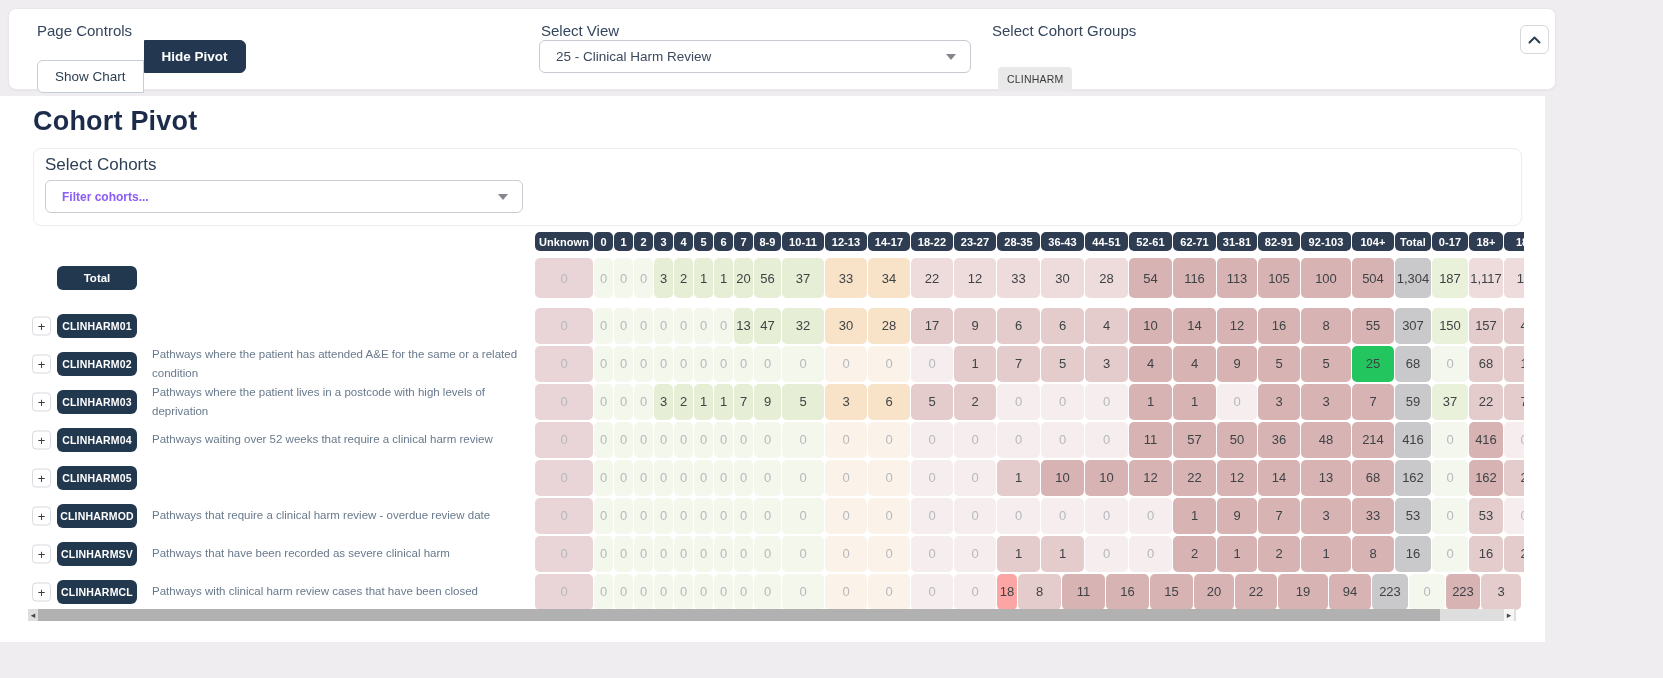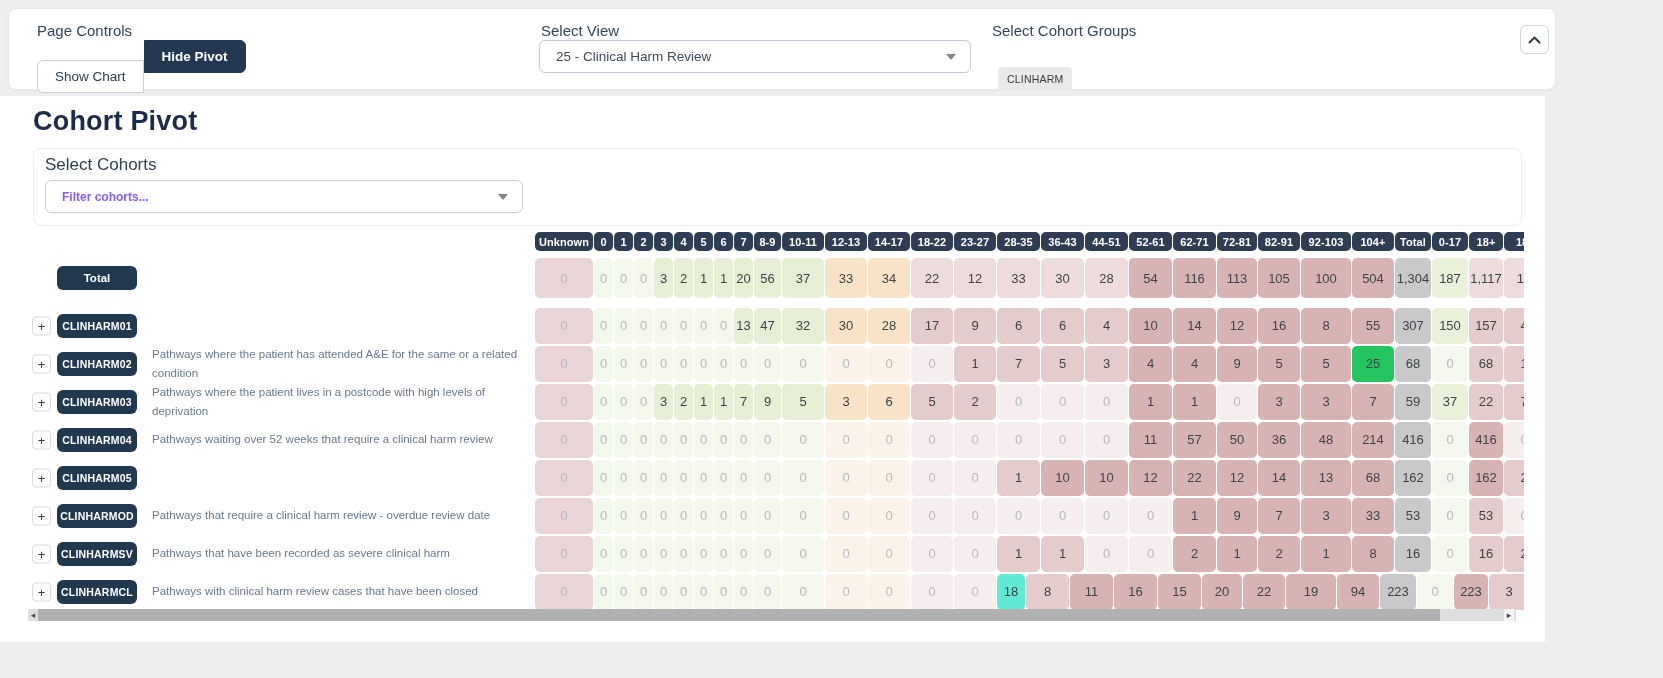--- a/index.html
+++ b/index.html
@@ -165,21 +165,21 @@
           <div class="hcell" style="width: 42px;">10-11</div>
           <div class="hcell" style="width: 42px;">12-13</div>
           <div class="hcell" style="width: 42px;">14-17</div>
           <div class="hcell" style="width: 42px;">18-22</div>
           <div class="hcell" style="width: 42px;">23-27</div>
           <div class="hcell" style="width: 43px;">28-35</div>
           <div class="hcell" style="width: 43px;">36-43</div>
           <div class="hcell" style="width: 43px;">44-51</div>
           <div class="hcell" style="width: 43px;">52-61</div>
           <div class="hcell" style="width: 43px;">62-71</div>
-          <div class="hcell" style="width: 40px;">72-81</div>
+          <div class="hcell" style="width: 40px;">31-81</div>
           <div class="hcell" style="width: 42px;">82-91</div>
           <div class="hcell" style="width: 50px;">92-103</div>
           <div class="hcell" style="width: 42px;">104+</div>
           <div class="hcell" style="width: 36px;">Total</div>
           <div class="hcell" style="width: 36px;">0-17</div>
           <div class="hcell" style="width: 34px;">18+</div>
           <div class="hcell" style="width: 40px;">18-</div>
         </div>
       </div>
       <div class="prow row-total">
@@ -489,21 +489,21 @@
           <div class="dcell" style="width: 19px; background: rgb(243, 247, 236); color: rgb(182, 185, 189);">0</div>
           <div class="dcell" style="width: 19px; background: rgb(243, 247, 236); color: rgb(182, 185, 189);">0</div>
           <div class="dcell" style="width: 19px; background: rgb(243, 247, 236); color: rgb(182, 185, 189);">0</div>
           <div class="dcell" style="width: 19px; background: rgb(243, 247, 236); color: rgb(182, 185, 189);">0</div>
           <div class="dcell" style="width: 27px; background: rgb(243, 247, 236); color: rgb(182, 185, 189);">0</div>
           <div class="dcell" style="width: 42px; background: rgb(243, 247, 236); color: rgb(182, 185, 189);">0</div>
           <div class="dcell" style="width: 42px; background: rgb(251, 243, 233); color: rgb(182, 185, 189);">0</div>
           <div class="dcell" style="width: 42px; background: rgb(251, 243, 233); color: rgb(182, 185, 189);">0</div>
           <div class="dcell" style="width: 42px; background: rgb(246, 238, 238); color: rgb(182, 185, 189);">0</div>
           <div class="dcell" style="width: 42px; background: rgb(246, 238, 238); color: rgb(182, 185, 189);">0</div>
-          <div class="dcell" style="width: 28px; background: #5eead4; color: rgb(63, 67, 70);">18</div>
+          <div class="dcell" style="width: 20px; background: #fca5a5; color: rgb(63, 67, 70);">18</div>
           <div class="dcell" style="width: 43px; background: rgb(228, 204, 205); color: rgb(63, 67, 70);">8</div>
           <div class="dcell" style="width: 43px; background: rgb(215, 179, 180); color: rgb(63, 67, 70);">11</div>
           <div class="dcell" style="width: 43px; background: rgb(215, 179, 180); color: rgb(63, 67, 70);">16</div>
           <div class="dcell" style="width: 43px; background: rgb(215, 179, 180); color: rgb(63, 67, 70);">15</div>
           <div class="dcell" style="width: 40px; background: rgb(215, 179, 180); color: rgb(63, 67, 70);">20</div>
           <div class="dcell" style="width: 42px; background: rgb(215, 179, 180); color: rgb(63, 67, 70);">22</div>
           <div class="dcell" style="width: 50px; background: rgb(215, 179, 180); color: rgb(63, 67, 70);">19</div>
           <div class="dcell" style="width: 42px; background: rgb(215, 179, 180); color: rgb(63, 67, 70);">94</div>
           <div class="dcell" style="width: 36px; background: rgb(201, 200, 202); color: rgb(63, 67, 70);">223</div>
           <div class="dcell" style="width: 36px; background: rgb(244, 247, 238); color: rgb(182, 185, 189);">0</div>

